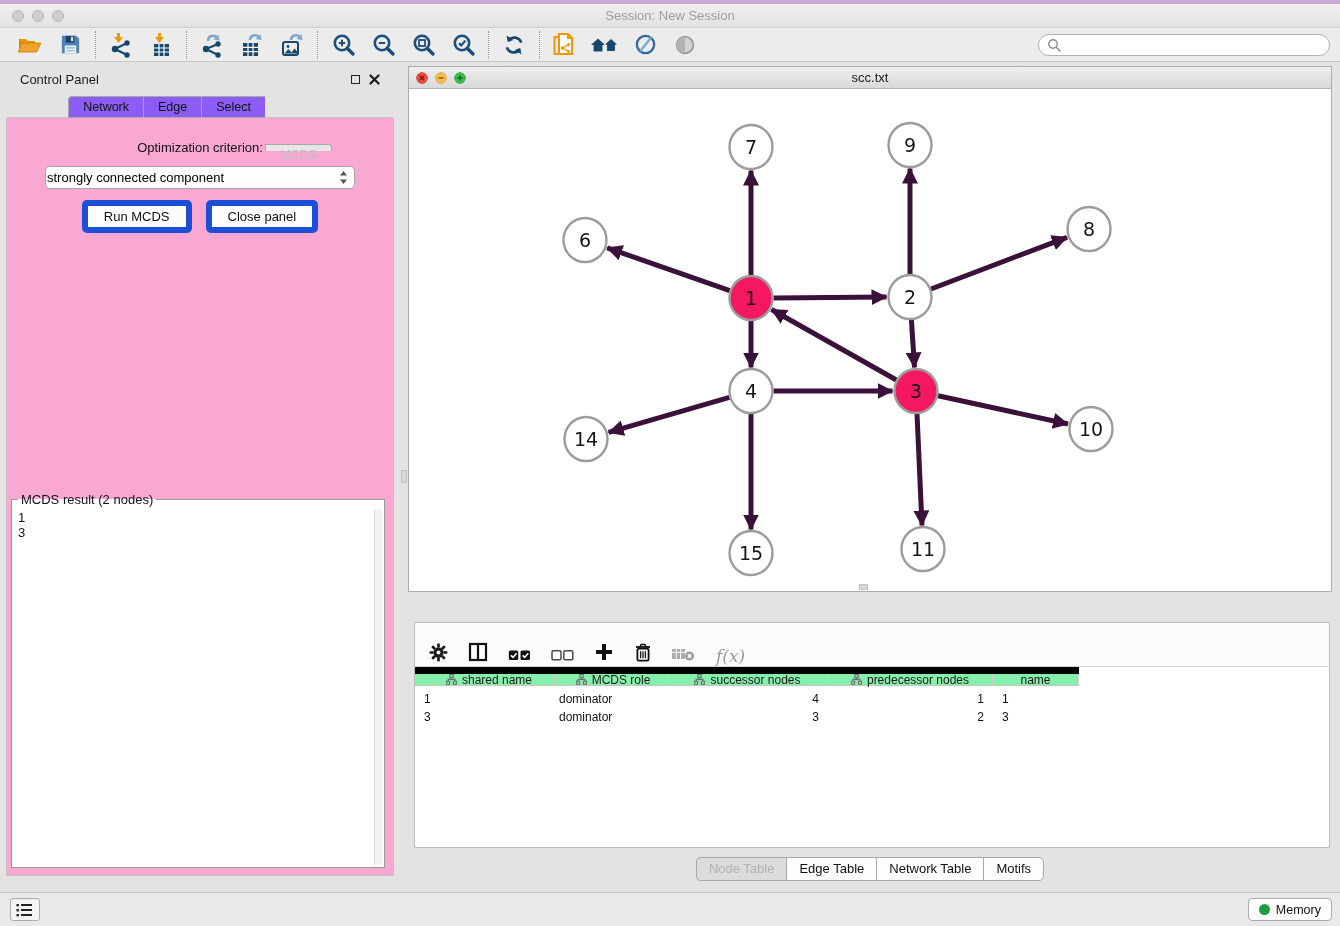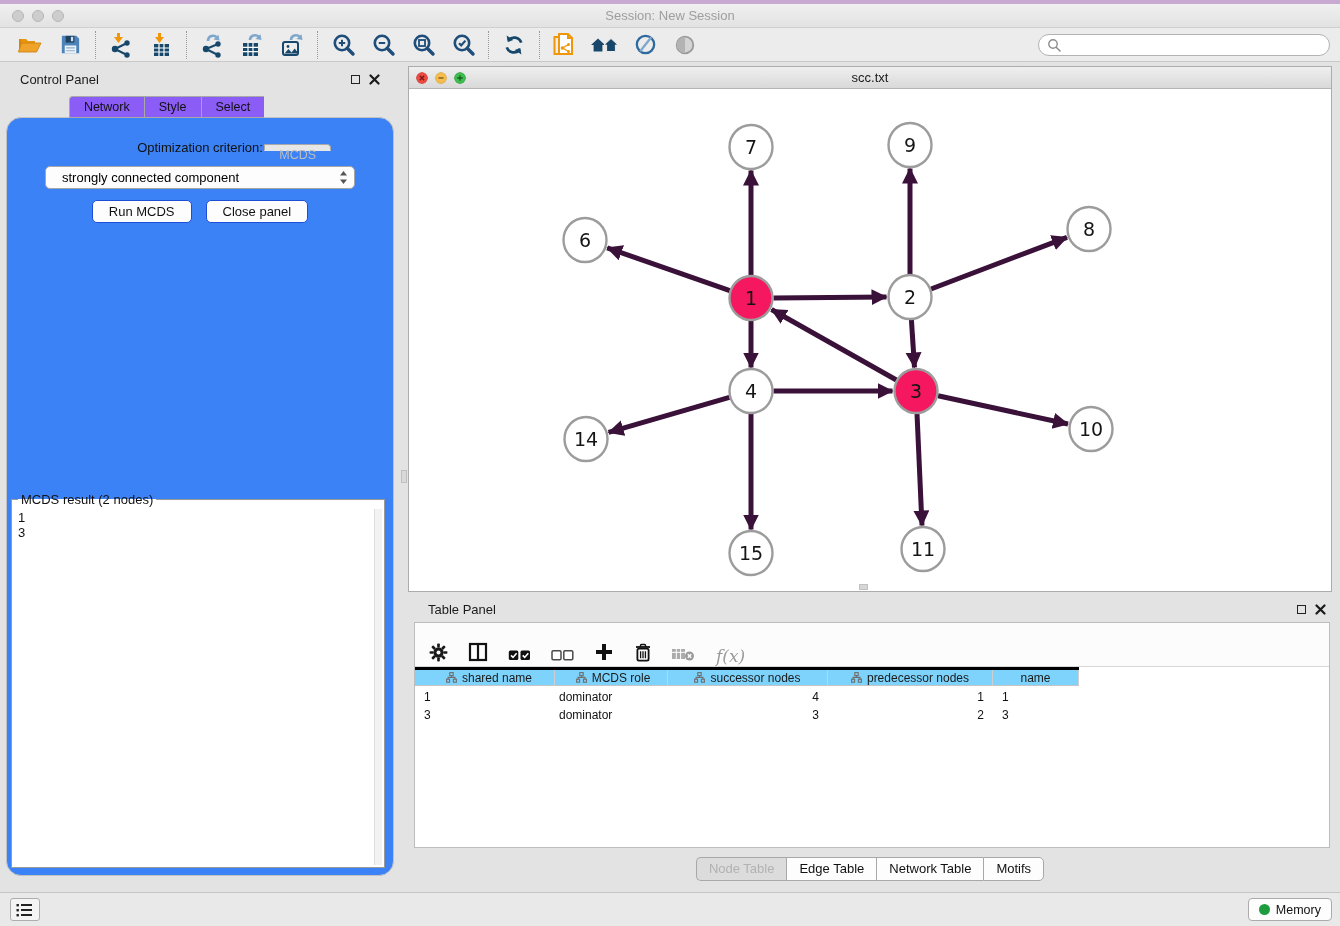--- a/index.html
+++ b/index.html
@@ -29,27 +29,27 @@
   .panel-head .ptitle { font-size:13px; color:#1B1B1B; }
   .panel-head .picons { margin-left:auto; display:flex; align-items:center; gap:9px; }
   .float-box { width:9px; height:9px; border:1.5px solid #222; display:inline-block; }
   .cp-tabs { position:relative; z-index:2; display:flex; justify-content:center; height:22px; margin-top:4px; }
   .tab { font-size:12.5px; padding:3px 14px 2px; background:#8b5cf6; border:1px solid #A8A8A8;
     border-right:none; color:#111; }
   .tab:first-child { border-top-left-radius:4px; }
   .tab:last-child { border-right:1px solid #A8A8A8; border-top-right-radius:4px; }
   .tab.active { background:#E7E7E7; color:#BEBEBE; border-bottom-color:#E7E7E7;margin-top:48px; }
   #cp-content { position:absolute; left:6px; right:6px; top:51px; bottom:4px;
-    background:#3b82f6; border:1px solid #C2C2C2; border-radius:15px; }
+    background:#f9a8d4; border:1px solid #C2C2C2; border-radius:1px; }
   #opt-label { text-align:center; margin-top:22px; font-size:13px; color:#111; }
   #opt-select { width:310px; height:23px; margin:11px auto 0; background:#FDFDFD; border:1px solid #A6A6A6;
-    border-radius:5px; display:flex; align-items:center; padding:0 6px 0 16px; font-size:13px; }
+    border-radius:5px; display:flex; align-items:center; padding:0 6px 0 1px; font-size:13px; }
   #opt-select .sel-text { flex:1; }
   .btn-row { display:flex; justify-content:center; gap:14px; margin-top:11px; }
-  .push-btn { background:#FDFDFD; border:1px solid #1d4ed8; border-radius:5px; font-size:13px;
+  .push-btn { background:#FDFDFD; border:6px solid #1d4ed8; border-radius:5px; font-size:13px;
     padding:3px 16px; color:#111; }
   #mcds-fieldset { position:absolute; left:4px; right:8px; top:374px; bottom:7px;
     border:1px solid #9A9A9A; background:#fff; }
   #mcds-fieldset legend { font-size:13px; color:#111; margin-left:6px; padding:0 3px; }
   #mcds-result-text { position:absolute; left:2px; right:11px; top:2px; bottom:2px;
     white-space:pre; font-size:13px; padding:1px 4px; color:#111; overflow:hidden; }
   #mcds-scrollbar { position:absolute; right:2px; top:2px; bottom:2px; width:8px;
     background:#F2F2F2; border-left:1px solid #DDD; }
 
   
@@ -64,21 +64,21 @@
   #canvas-grip { position:absolute; left:450px; bottom:1px; width:9px; height:6px; background:#D6D6D6; border:1px solid #C2C2C2; }
   #splitter-grip { position:absolute; left:401px; top:470px; width:6px; height:13px; background:#D9D9D9; border:1px solid #C0C0C0; }
 
   
   #table-panel { position:absolute; left:408px; top:596px; width:924px; height:292px; }
   #table-block { position:absolute; left:6px; right:2px; top:26px; bottom:40px;
     background:#fff; border:1px solid #BDBDBD; }
   #table-toolbar { height:44px; border-bottom:1px solid #D8D8D8; display:flex; align-items:flex-end;
     padding:0 14px; gap:20px; background:#FCFCFC; }
   .fx { font-family:"DejaVu Serif",serif; font-style:italic; font-size:17px; color:#9A9A9A; }
-  .thead { display:inline-flex; height:19px; background:#7dd3fc; border-top:3px solid #000000; border-bottom:1px solid #C5C5C5;text-align:right; }
+  .thead { display:inline-flex; height:19px; background:#86efac; border-top:7px solid #000000; border-bottom:1px solid #C5C5C5;text-align:right; }
   .hcell { display:flex; align-items:center; justify-content:center; gap:5px; font-size:12px; color:#1A1A1A;
     border-right:1px solid #CFCFCF; }
   .trow { display:inline-flex; height:16px; }
   .tcell { font-size:12px; color:#111; line-height:16px; }
   .c0 { width:140px; padding-left:9px; }
   .c1 { width:113px; padding-left:4px; }
   .c2 { width:160px; }
   .c3 { width:165px; }
   .c4 { width:86px; padding-left:9px; }
   .tcell.c2, .tcell.c3 { text-align:right; padding-right:9px; }
@@ -253,21 +253,21 @@
     <span class="ptitle">Control Panel</span>
     <span class="picons">
       <span class="float-box"></span>
       <svg width="11" height="11">
         <path d="M1.5 1.5 L9.5 9.5 M9.5 1.5 L1.5 9.5" stroke="#1A1A1A" stroke-width="2.2" stroke-linecap="round"></path>
       </svg>
     </span>
   </div>
   <div class="cp-tabs">
     <span class="tab">Network</span>
-    <span class="tab">Style</span>
+    <span class="tab">Edge</span>
     <span class="tab">Select</span>
     <span class="tab active">MCDS</span>
   </div>
   <div id="cp-content">
     <div id="opt-label">Optimization criterion:</div>
     <div id="opt-select">
       <span class="sel-text">strongly connected component</span>
       <svg width="9" height="15">
         <path d="M4.5 1 L8 5.5 H1 z" fill="#555"></path>
           <path d="M4.5 14 L1 9.5 H8 z" fill="#555"></path>
@@ -371,29 +371,20 @@
         <g>
           <ellipse cx="342" cy="464" rx="21.5" ry="22" fill="#FFFFFF" stroke="#9C9C9C" stroke-width="2.4"></ellipse>
           <text x="342" y="470.5" text-anchor="middle" font-size="19" fill="#151515" font-family="DejaVu Sans, sans-serif">15</text>
         </g>
       </svg>
     <div id="canvas-grip"></div>
   </div>
 </div>
 
 <div id="table-panel">
-  <div class="panel-head" style="padding-right:6px;">
-    <span class="ptitle">Table Panel</span>
-    <span class="picons">
-      <span class="float-box"></span>
-      <svg width="11" height="11">
-        <path d="M1.5 1.5 L9.5 9.5 M9.5 1.5 L1.5 9.5" stroke="#1A1A1A" stroke-width="2.2" stroke-linecap="round"></path>
-      </svg>
-    </span>
-  </div>
   <div id="table-block">
     <div id="table-toolbar">
       <span>
         <svg width="19" height="19" viewBox="0 0 20 20">
           <g fill="#1A1A1A">
             <g transform="rotate(0 10 10)">
                 <rect x="8.6" y="0.6" width="2.8" height="4.2" rx="0.8"></rect>
               </g>
             <g transform="rotate(45 10 10)">
                 <rect x="8.6" y="0.6" width="2.8" height="4.2" rx="0.8"></rect>

